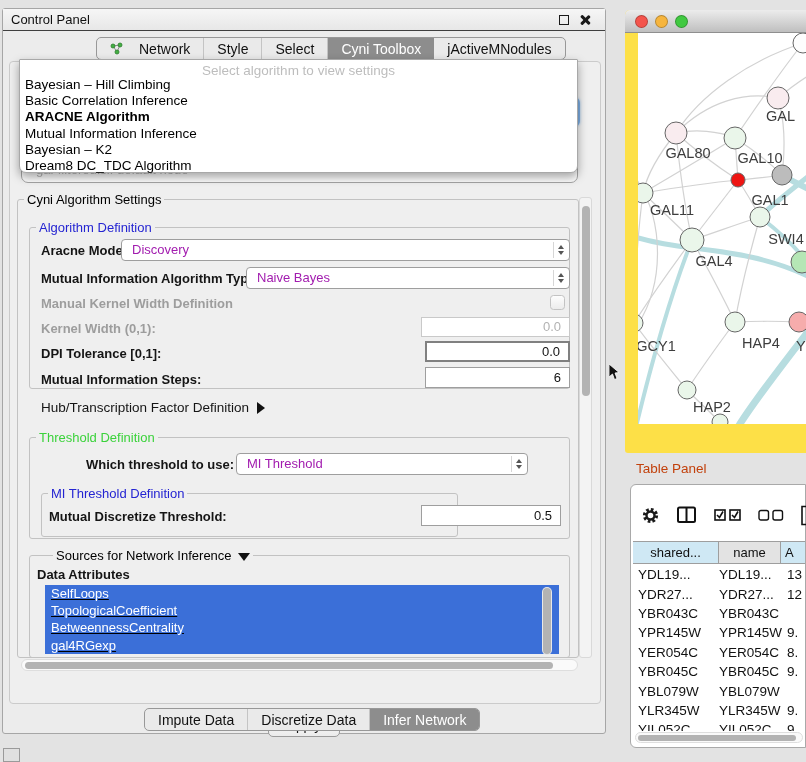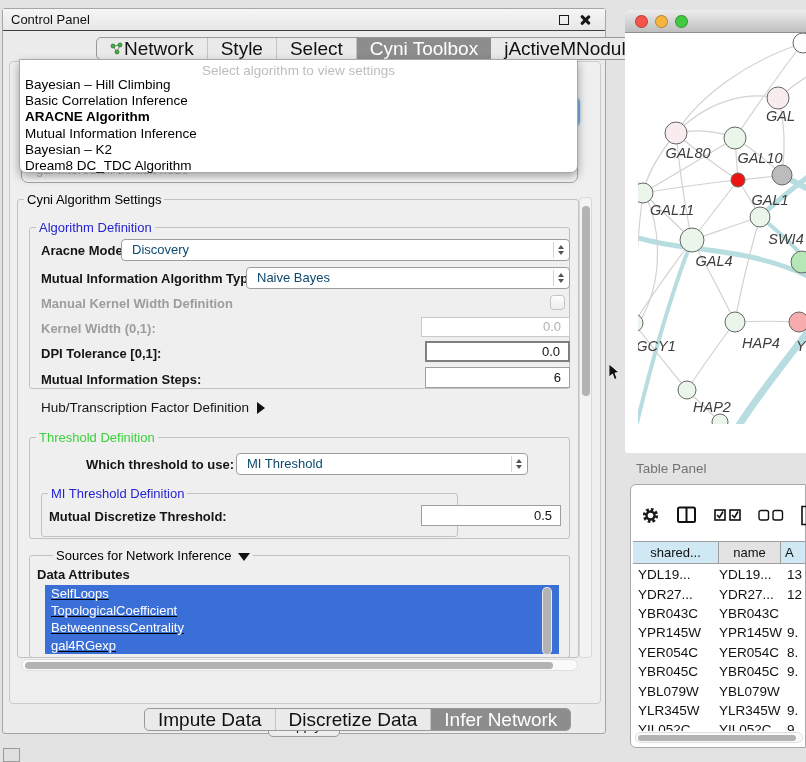--- a/index.html
+++ b/index.html
@@ -18,21 +18,21 @@
   .close-btn { position:absolute; right:14px; top:5px; width:12px; height:12px; }
   .close-btn:before,.close-btn:after { content:""; position:absolute; left:5px; top:0;
         width:2.6px; height:12px; background:#1a1a1a; border-radius:1px; }
   .close-btn:before { transform:rotate(45deg); } .close-btn:after { transform:rotate(-45deg); }
 
   
   .tabbar { position:absolute; display:flex; background:#eaeaea;
         border:1px solid #989898; border-radius:5px; overflow:hidden; height:23px; }
   #top-tabs { left:93px; top:28px; }
   #bottom-tabs { left:141px; top:699px; }
-  .tab { font-size:19px; color:#111; padding:0 13px; display:flex; align-items:center; gap:1px;
+  .tab { font-size:14px; color:#111; padding:0 13px; display:flex; align-items:center; gap:16px;
         border-right:1px solid #c4c4c4; white-space:nowrap; }
   .tab:last-child { border-right:none; }
   .tab.sel { background:#8d8d8d; color:#fff; border-right:none; }
   .tabicon { display:inline-flex; width:13px; height:13px; }
 
   
   #content { position:absolute; left:6px; top:52px; width:592px; height:643px;
         background:#efefef; border:1px solid #cbcbcb; border-radius:4px; }
 
   
@@ -58,21 +58,21 @@
   #grp-algo { left:26px; top:218px; width:541px; height:162px; }
   #grp-thresh { left:26px; top:428px; width:541px; height:102px; }
   #grp-mi { left:38px; top:484px; width:417px; height:44px;padding-left:40px; }
   #grp-src { left:26px; top:546px; width:541px; height:103px; }
 
   .lb { position:absolute; font-size:13px; font-weight:bold; color:#151515; white-space:nowrap; }
   .lb.dis { color:#9d9d9d; }
   .lb.norm { font-weight:normal; }
 
   .combo { position:absolute; background:#fff; border:1px solid #9e9e9e; border-radius:4px;
-        font-size:13px; color:#0c4a6e; }
+        font-size:13px; color:#a21caf; }
   .combo .val { position:absolute; left:10px; top:0; line-height:20px; }
   .combo .spin { position:absolute; right:2px; top:2px; bottom:2px; width:14px;
         border-left:1px solid #d6d6d6; display:flex; flex-direction:column;
         align-items:center; justify-content:center; gap:2px; }
   .tri-up { width:0; height:0; border-left:3.5px solid transparent; border-right:3.5px solid transparent;
         border-bottom:4.5px solid #555; }
   .tri-dn { width:0; height:0; border-left:3.5px solid transparent; border-right:3.5px solid transparent;
         border-top:4.5px solid #555; }
 
   .fld { position:absolute; background:#fff; border:1px solid #9e9e9e; font-size:13px;
@@ -106,30 +106,30 @@
   .sb-track-h { position:absolute; background:#fafafa; border:1px solid #dedede; border-radius:6px; }
   #hscroll { left:18px; top:650px; width:557px; height:12px; }
   #hscroll .sb-thumb { left:3px; top:1.5px; width:528px; height:7px; }
 
   #apply { position:absolute; left:265px; top:666px; width:72px; height:22px;
         background:linear-gradient(#ffffff,#ebebeb); border:1px solid #9b9b9b; border-radius:5px;
         font-size:13.5px; color:#111; text-align:center; line-height:20px;margin-top:40px; }
 
   
   #netwin { position:absolute; left:625px; top:10px; width:181px; height:443px;
-        background:#ffffff; border-radius:5px 0 0 3px;font-style:italic; }
+        background:#fde047; border-radius:5px 0 0 3px; }
   #net-titlebar { position:absolute; left:0; top:0; width:100%; height:23px;
         background:linear-gradient(#ececec,#bfbfbf); border-bottom:1px solid #8f8f8f;
         border-radius:5px 0 0 0; display:flex; align-items:center; padding-left:10px; gap:7px; }
   .light { width:13px; height:13px; border-radius:50%; border:1px solid rgba(0,0,0,0.25); }
   #net-canvas { position:absolute; left:13px; top:23px; width:168px; height:391px; background:#fff; }
   #net-svg { display:block; }
 
   
-  #tp-title { position:absolute; left:636px; top:461px; font-size:13.5px; color:#737373; }
+  #tp-title { position:absolute; left:636px; top:461px; font-size:13.5px; color:#c2410c; }
   #tpanel { position:absolute; left:630px; top:484px; width:176px; height:264px;
         background:#fff; border:1px solid #a9a9a9; border-radius:6px 0 0 6px; }
   #tp-toolbar { position:absolute; left:10px; top:18px; width:160px; height:24px;
         display:flex; align-items:center; gap:17px; }
   .tbi { display:inline-flex; }
   #t-head { position:absolute; left:2px; top:56px; right:0; height:23px; display:flex;
         border-top:1px solid #9e9e9e; border-bottom:1px solid #9e9e9e; }
   .th { font-size:13px; color:#111; display:flex; align-items:center; justify-content:center;
         border-right:1px solid #9e9e9e; overflow:hidden; }
   .th.w1 { width:86px; } .th.w2 { width:62px; } .th.w3 { flex:1; border-right:none; justify-content:flex-start; padding-left:4px; }

